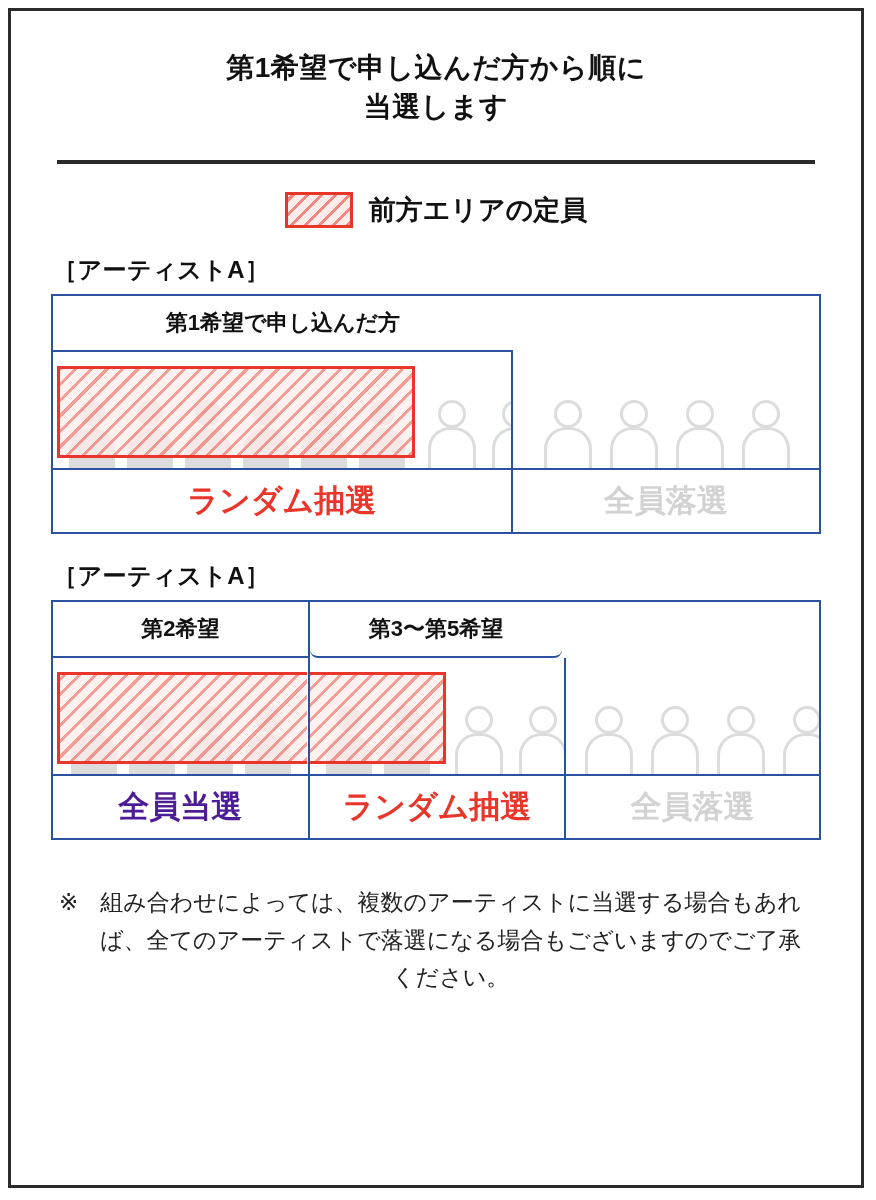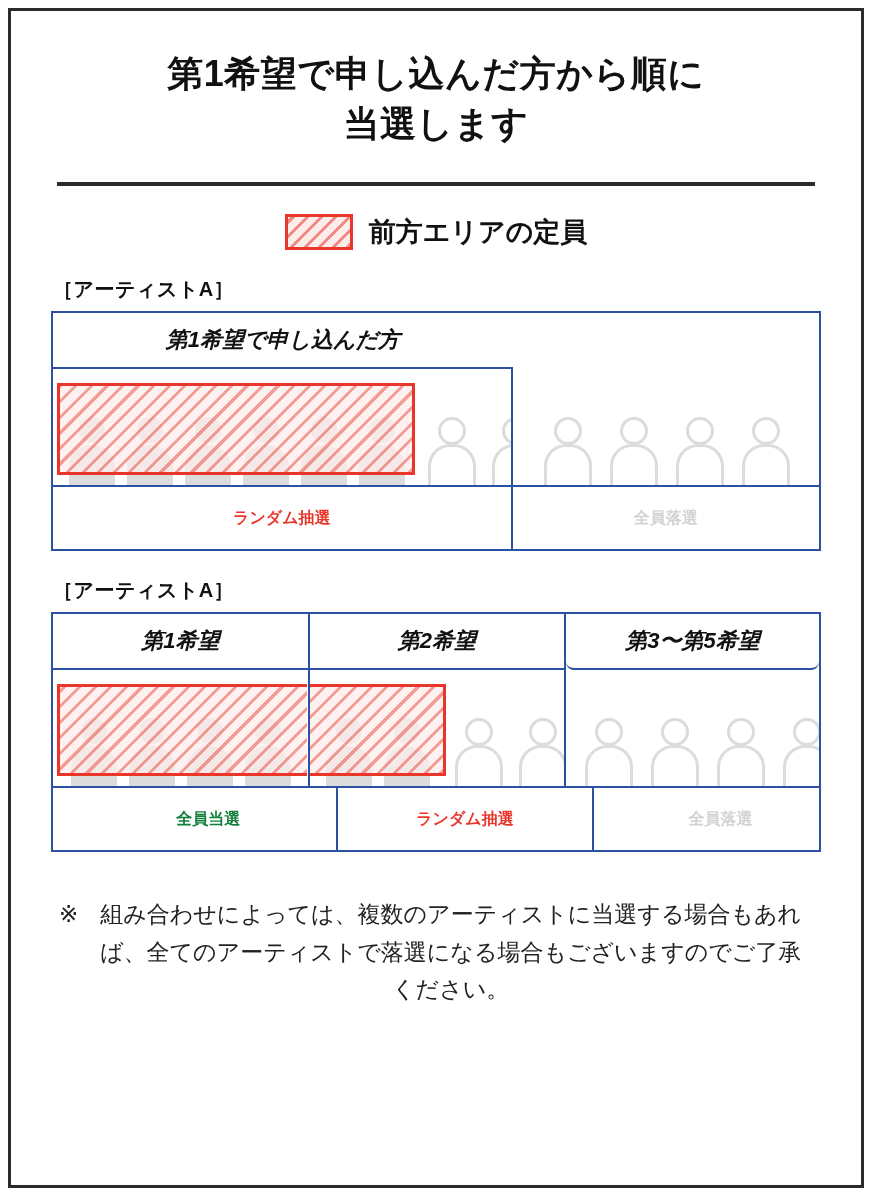--- a/index.html
+++ b/index.html
@@ -24,21 +24,21 @@
     background: #fff;
     border: 3px solid #2b2b2b;
     box-sizing: border-box;
     padding: 0;
   }
   .inner {
     padding: 26px 40px 0 40px;
   }
   .title {
     text-align: center;
-    font-size: 36px;
+    font-size: 28px;
     font-weight: bold;
     line-height: 1.38;
     letter-spacing: 0.5px;
     color: #111;
     margin: 12px 0 0 0;
     white-space: pre-line;
   }
   .divider {
     border-top: 4px solid #2b2b2b;
     margin: 34px 6px 0 6px;
@@ -63,54 +63,53 @@
       rgba(232,54,43,0) 3px,
       rgba(232,54,43,0) 10px
     );
   }
   .legend-label {
     font-size: 27px;
     font-weight: bold;
     color: #111;
   }
   .artist-label {
-    font-size: 20px;
+    font-size: 24px;
     font-weight: bold;
     color: #111;
     margin: 26px 0 8px 2px;
     letter-spacing: 0.5px;
   }
   .grid {
     border: 2px solid #2a52a0;
     box-sizing: border-box;
     width: 100%;
   }
   .grid-row {
     display: flex;
   }
   .grid-row.header .cell {
     height: 56px;
     align-items: center;
     justify-content: center;
     font-size: 22px;
     font-weight: bold;
     color: #111;
-    font-style: italic;
   }
   .grid-row.people .cell {
     height: 118px;
     align-items: center;
     position: relative;
     padding: 0;
   }
   .grid-row.result .cell {
     height: 62px;
     align-items: center;
     justify-content: center;
-    font-size: 16px;
+    font-size: 31px;
     font-weight: bold;
   }
   .cell {
     display: flex;
     box-sizing: border-box;
     border-right: 2px solid #2a52a0;
     border-bottom: 2px solid #2a52a0;
     overflow: hidden;
   }
   .cell:last-child { border-right: none; }
@@ -171,21 +170,21 @@
     background-image: repeating-linear-gradient(
       -45deg,
       rgba(232,54,43,0.45) 0px,
       rgba(232,54,43,0.45) 3px,
       rgba(232,54,43,0) 3px,
       rgba(232,54,43,0) 11px
     );
     pointer-events: none;
   }
   .red-text { color: #e8362b; }
-  .blue-text { color: #15803d; margin-left: 28px; }
+  .blue-text { color: #4c1d95; }
   .gray-text { color: #d2d2d2; }
 
   .note {
     margin: 44px 8px 0 8px;
     font-size: 23px;
     line-height: 1.62;
     color: #222;
     display: flex;
     gap: 10px;
   }
@@ -274,21 +273,20 @@
       </div>
       <div class="grid-row result">
         <div class="cell red-text" style="flex:0 0 60%;">ランダム抽選</div>
         <div class="cell gray-text" style="flex:0 0 40%;">全員落選</div>
       </div>
     </div>
 
     <div class="artist-label">［アーティストA］</div>
     <div class="grid">
       <div class="grid-row header">
-        <div class="cell" style="flex:0 0 33.5%;">第1希望</div>
         <div class="cell" style="flex:0 0 33.5%;">第2希望</div>
         <div class="cell" style="flex:0 0 33%;border-radius:8px;">第3〜第5希望</div>
       </div>
       <div class="grid-row people">
         <div class="cell" style="flex:0 0 33.5%;">
           <div class="people-wrap" style="padding-left:12px;">
             <div class="person">
                 <div class="head"></div>
                 <div class="body"></div>
               </div>

